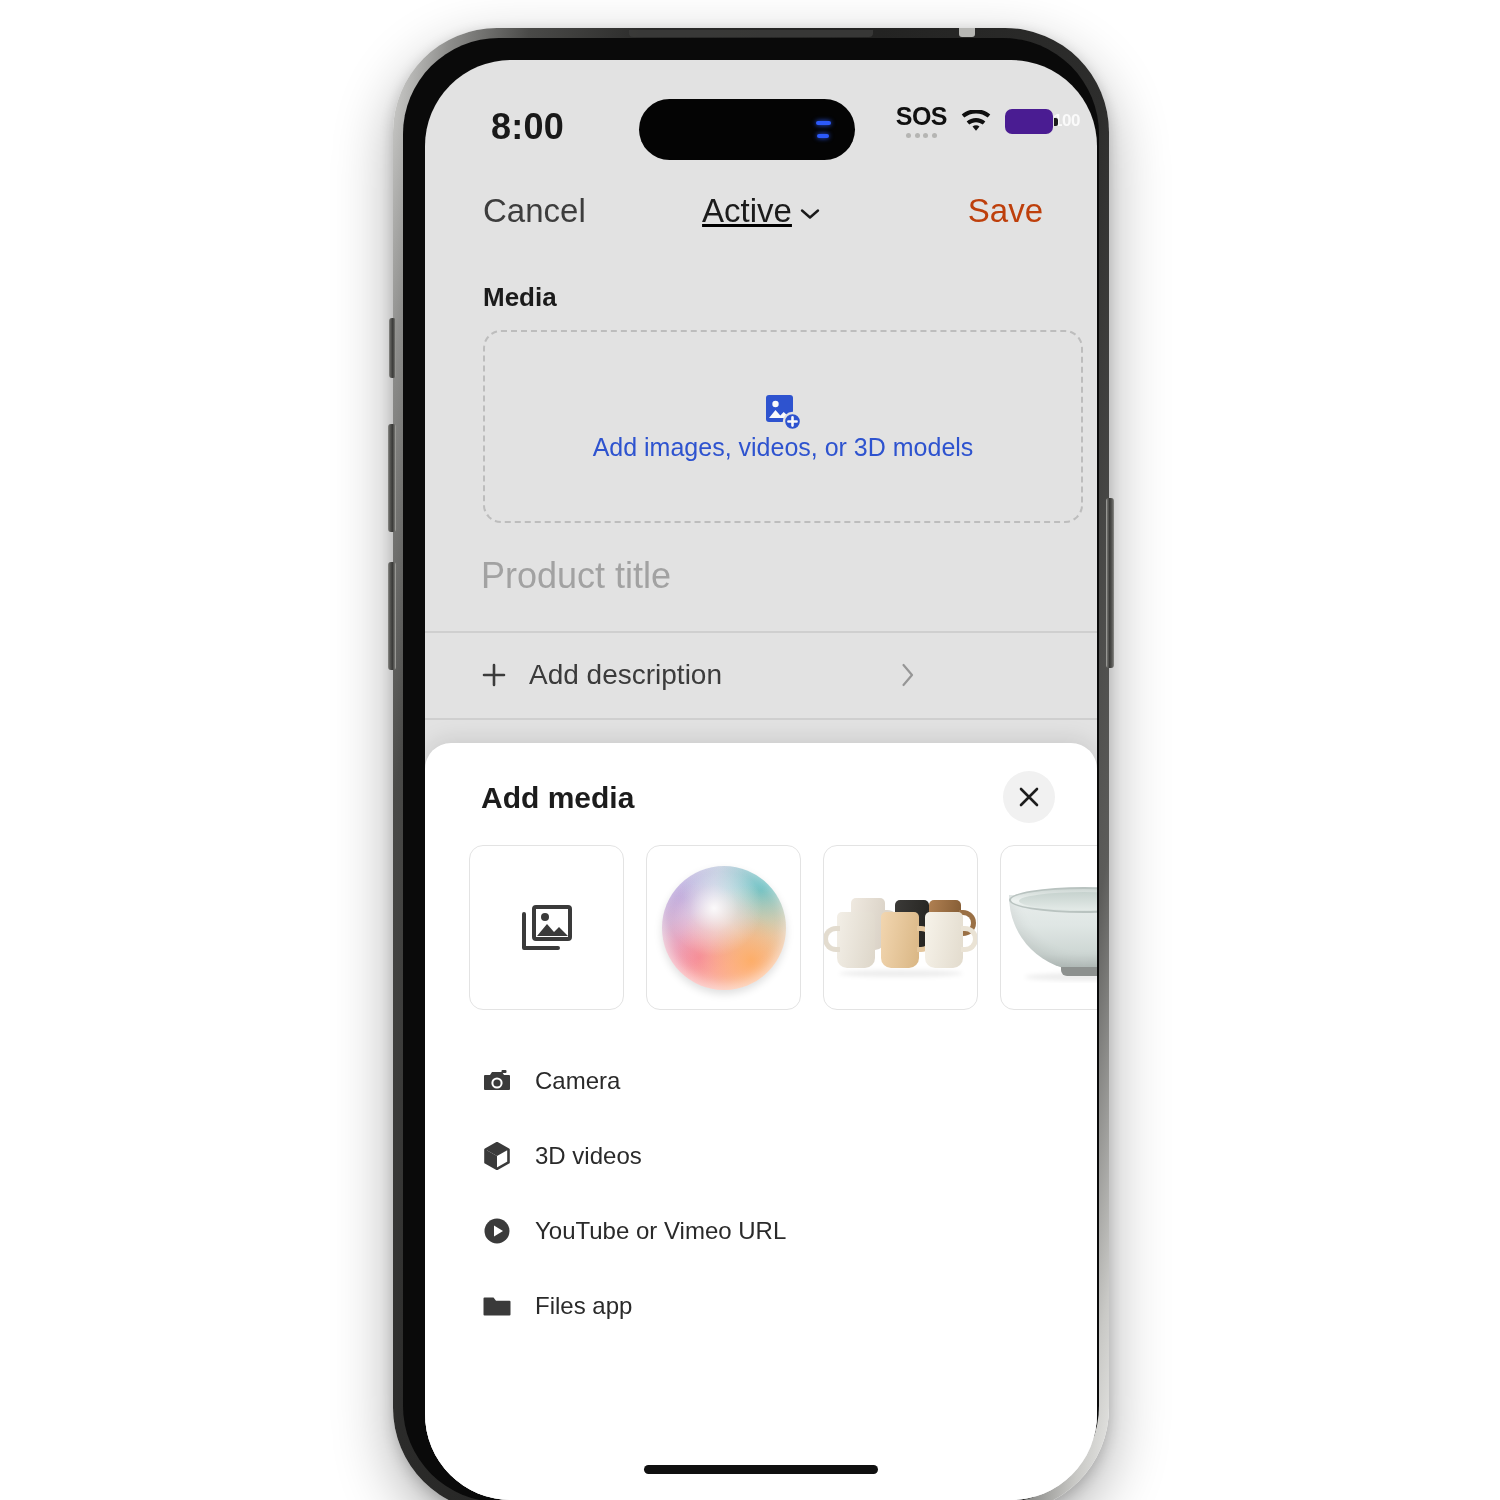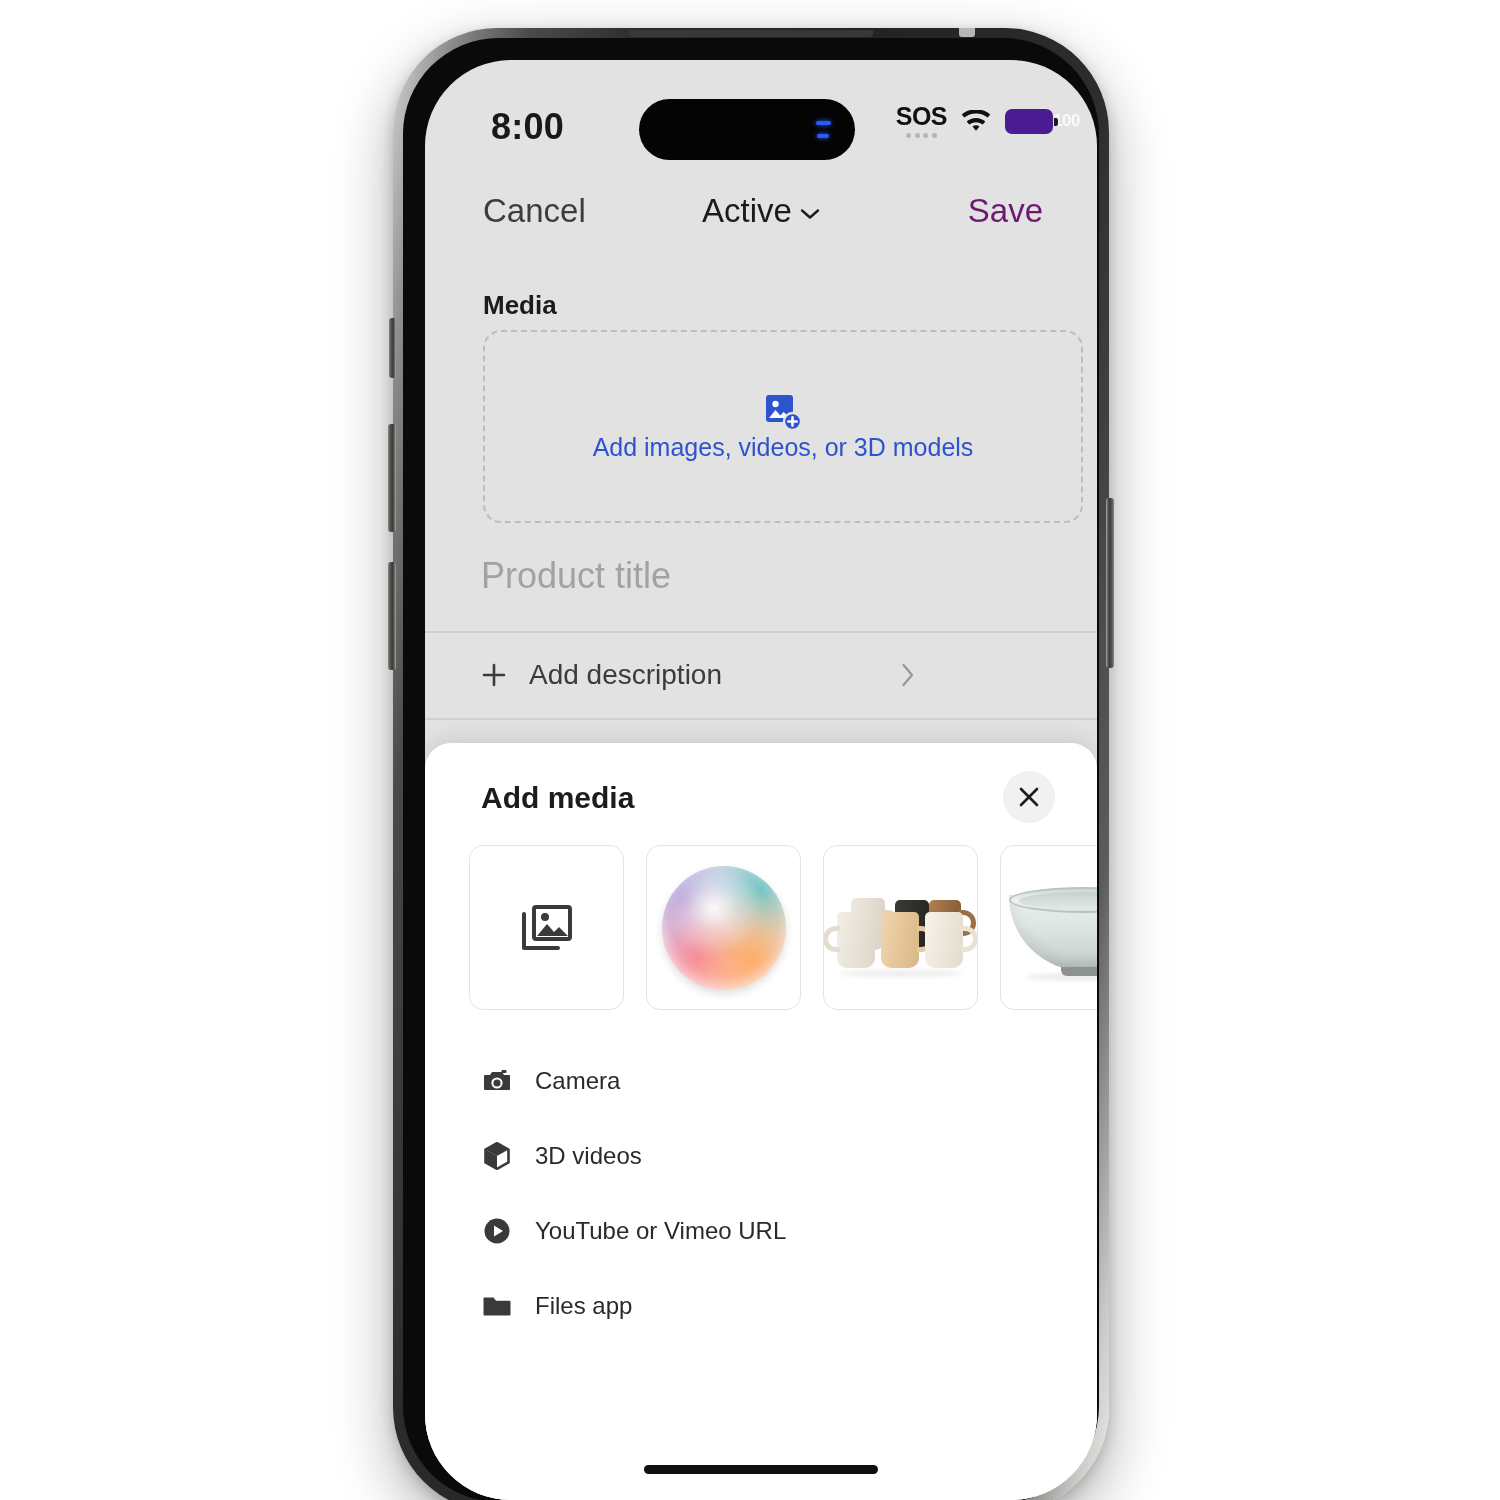--- a/index.html
+++ b/index.html
@@ -119,37 +119,37 @@
     position: absolute; left: 0; top: 112px;
     width: 672px; height: 78px;
     display: flex; align-items: center;
   }
   #nav-cancel {
     position: absolute; left: 58px;
     font-size: 33px; color: #3f3f3f; font-weight: 400;
   }
   #nav-title-wrap {
     position: absolute; left: 0; right: 0; margin: auto;
-    width: 100%; display: flex; align-items: center; justify-content: center; gap: 8px;
+    width: 100%; display: flex; align-items: center; justify-content: center; gap: 8px; text-decoration: underline;
   }
   #nav-title { font-size: 33px; color: #1c1c1c; font-weight: 500; }
   #nav-chevron { width: 20px; height: 12px; margin-top: 5px; }
   #nav-save {
     position: absolute; right: 54px;
-    font-size: 33px; color: #701a75; font-weight: 400;
+    font-size: 33px; color: #c2410c; font-weight: 400;
   }
 
   
   #content {
     position: absolute; left: 0; top: 190px;
     width: 672px; bottom: 0;
     background: #e7e7e7;
   }
   #media-label {
-    position: absolute; left: 58px; top: 40px;
+    position: absolute; left: 58px; top: 32px;
     font-size: 26px; font-weight: 700; color: #1c1c1c;
   }
   #media-dropzone {
     position: absolute; left: 58px; top: 80px;
     width: 600px; height: 193px;
     border: 2.5px dashed #c1c1c1;
     border-radius: 18px;
     display: flex; flex-direction: column; align-items: center; justify-content: center;
     gap: 1px;
   }

